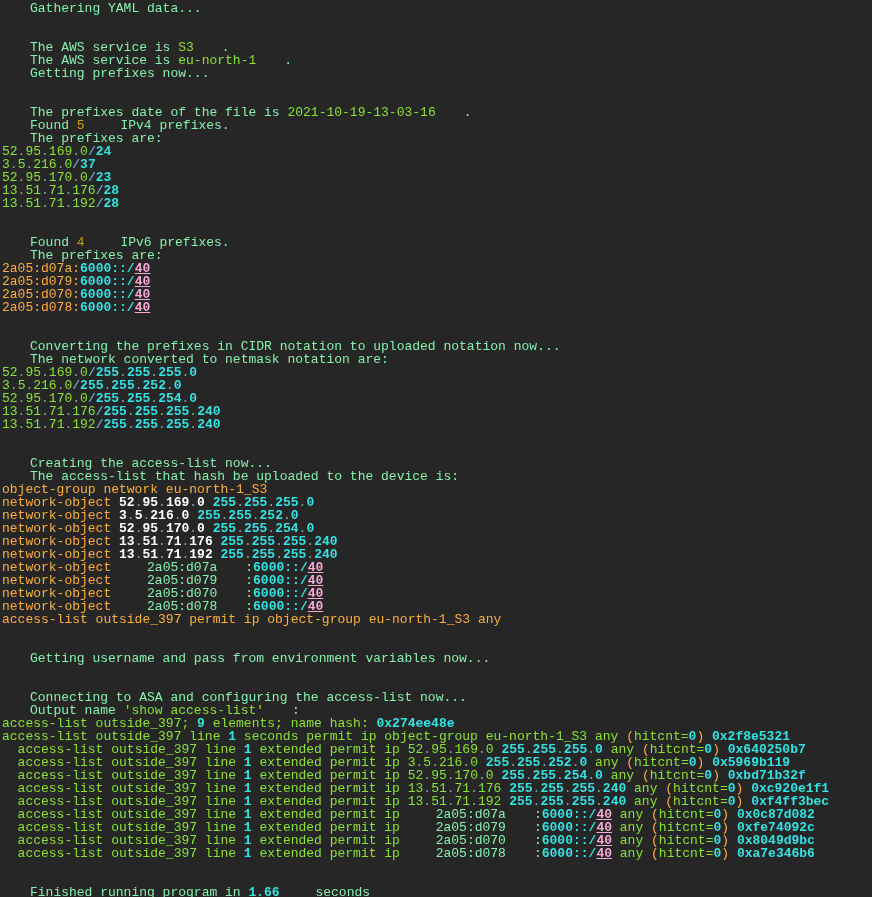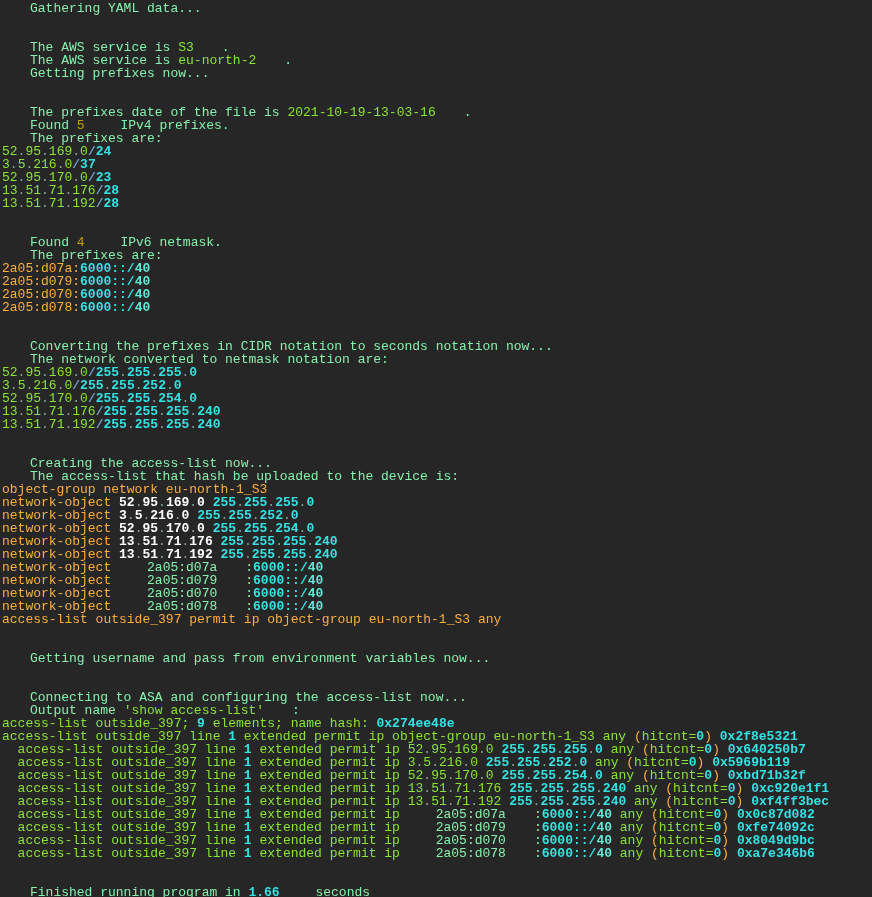--- a/index.html
+++ b/index.html
@@ -16,53 +16,53 @@
     padding: 2px 2px 2px 2px;
     white-space: pre;
     font-family: inherit;
   }
   .w  { color: #86efac; margin-left: 28px; }
   .g  { color: #8ae234; }
   .bw { color: #ffffff; font-weight: bold; }
   .cy { color: #34e2e2; font-weight: bold; }
   .or { color: #fcaf3e; }
   .ye { color: #c4a000; }
-  .mg { color: #5eead4; font-weight: bold; }
+  .mg { color: #f9a8d4; font-weight: bold; text-decoration: underline; }
   .bl { color: #729fcf; font-weight: bold; }
   .cr { color: #85a59c; } 
 </style>
 </head>
 <body>
 <pre id="content"><span class="w">Gathering YAML data...</span>
 
 
 <span class="w">The AWS service is </span><span class="g">S3</span><span class="w">.</span>
-<span class="w">The AWS service is </span><span class="g">eu-north-2</span><span class="w">.</span>
+<span class="w">The AWS service is </span><span class="g">eu-north-1</span><span class="w">.</span>
 <span class="w">Getting prefixes now...</span>
 
 
 <span class="w">The prefixes date of the file is </span><span class="g">2021-10-19-13-03-16</span><span class="w">.</span>
 <span class="w">Found </span><span class="ye">5</span><span class="w"> IPv4 prefixes.</span>
 <span class="w">The prefixes are:</span>
 <span class="g">52</span><span class="cr">.</span><span class="g">95</span><span class="cr">.</span><span class="g">169</span><span class="cr">.</span><span class="g">0</span><span class="bl">/</span><span class="cy">24</span>
 <span class="g">3</span><span class="cr">.</span><span class="g">5</span><span class="cr">.</span><span class="g">216</span><span class="cr">.</span><span class="g">0</span><span class="bl">/</span><span class="cy">37</span>
 <span class="g">52</span><span class="cr">.</span><span class="g">95</span><span class="cr">.</span><span class="g">170</span><span class="cr">.</span><span class="g">0</span><span class="bl">/</span><span class="cy">23</span>
 <span class="g">13</span><span class="cr">.</span><span class="g">51</span><span class="cr">.</span><span class="g">71</span><span class="cr">.</span><span class="g">176</span><span class="bl">/</span><span class="cy">28</span>
 <span class="g">13</span><span class="cr">.</span><span class="g">51</span><span class="cr">.</span><span class="g">71</span><span class="cr">.</span><span class="g">192</span><span class="bl">/</span><span class="cy">28</span>
 
 
-<span class="w">Found </span><span class="ye">4</span><span class="w"> IPv6 netmask.</span>
+<span class="w">Found </span><span class="ye">4</span><span class="w"> IPv6 prefixes.</span>
 <span class="w">The prefixes are:</span>
 <span class="or">2a05:d07a</span><span class="or">:</span><span class="cy">6000</span><span class="cy">::</span><span class="cy">/</span><span class="mg">40</span>
 <span class="or">2a05:d079</span><span class="or">:</span><span class="cy">6000</span><span class="cy">::</span><span class="cy">/</span><span class="mg">40</span>
 <span class="or">2a05:d070</span><span class="or">:</span><span class="cy">6000</span><span class="cy">::</span><span class="cy">/</span><span class="mg">40</span>
 <span class="or">2a05:d078</span><span class="or">:</span><span class="cy">6000</span><span class="cy">::</span><span class="cy">/</span><span class="mg">40</span>
 
 
-<span class="w">Converting the prefixes in CIDR notation to seconds notation now...</span>
+<span class="w">Converting the prefixes in CIDR notation to uploaded notation now...</span>
 <span class="w">The network converted to netmask notation are:</span>
 <span class="g">52</span><span class="cr">.</span><span class="g">95</span><span class="cr">.</span><span class="g">169</span><span class="cr">.</span><span class="g">0</span><span class="bl">/</span><span class="cy">255</span><span class="cr">.</span><span class="cy">255</span><span class="cr">.</span><span class="cy">255</span><span class="cr">.</span><span class="cy">0</span>
 <span class="g">3</span><span class="cr">.</span><span class="g">5</span><span class="cr">.</span><span class="g">216</span><span class="cr">.</span><span class="g">0</span><span class="bl">/</span><span class="cy">255</span><span class="cr">.</span><span class="cy">255</span><span class="cr">.</span><span class="cy">252</span><span class="cr">.</span><span class="cy">0</span>
 <span class="g">52</span><span class="cr">.</span><span class="g">95</span><span class="cr">.</span><span class="g">170</span><span class="cr">.</span><span class="g">0</span><span class="bl">/</span><span class="cy">255</span><span class="cr">.</span><span class="cy">255</span><span class="cr">.</span><span class="cy">254</span><span class="cr">.</span><span class="cy">0</span>
 <span class="g">13</span><span class="cr">.</span><span class="g">51</span><span class="cr">.</span><span class="g">71</span><span class="cr">.</span><span class="g">176</span><span class="bl">/</span><span class="cy">255</span><span class="cr">.</span><span class="cy">255</span><span class="cr">.</span><span class="cy">255</span><span class="cr">.</span><span class="cy">240</span>
 <span class="g">13</span><span class="cr">.</span><span class="g">51</span><span class="cr">.</span><span class="g">71</span><span class="cr">.</span><span class="g">192</span><span class="bl">/</span><span class="cy">255</span><span class="cr">.</span><span class="cy">255</span><span class="cr">.</span><span class="cy">255</span><span class="cr">.</span><span class="cy">240</span>
 
 
 <span class="w">Creating the access-list now...</span>
 <span class="w">The access-list that hash be uploaded to the device is:</span>
@@ -78,21 +78,21 @@
 <span class="or">network-object</span> <span class="w">2a05:d078</span><span class="w">:</span><span class="cy">6000</span><span class="cy">::</span><span class="cy">/</span><span class="mg">40</span>
 <span class="or">access-list outside_397 permit ip object-group eu-north-1_S3 any</span>
 
 
 <span class="w">Getting username and pass from environment variables now...</span>
 
 
 <span class="w">Connecting to ASA and configuring the access-list now...</span>
 <span class="w">Output name </span><span class="g">'show access-list'</span><span class="w">:</span>
 <span class="g">access-list outside_397; </span><span class="cy">9</span><span class="g"> elements; name hash: </span><span class="cy">0x274ee48e</span>
-<span class="g">access-list outside_397 line </span><span class="cy">1</span><span class="g"> extended permit ip object-group eu-north-1_S3 any </span><span class="or">(</span><span class="g">hitcnt=</span><span class="cy">0</span><span class="or">)</span> <span class="cy">0x2f8e5321</span>
+<span class="g">access-list outside_397 line </span><span class="cy">1</span><span class="g"> seconds permit ip object-group eu-north-1_S3 any </span><span class="or">(</span><span class="g">hitcnt=</span><span class="cy">0</span><span class="or">)</span> <span class="cy">0x2f8e5321</span>
   <span class="g">access-list outside_397 line </span><span class="cy">1</span><span class="g"> extended permit ip </span><span class="g">52</span><span class="cr">.</span><span class="g">95</span><span class="cr">.</span><span class="g">169</span><span class="cr">.</span><span class="g">0</span> <span class="cy">255</span><span class="cr">.</span><span class="cy">255</span><span class="cr">.</span><span class="cy">255</span><span class="cr">.</span><span class="cy">0</span> <span class="g">any </span><span class="or">(</span><span class="g">hitcnt=</span><span class="cy">0</span><span class="or">)</span> <span class="cy">0x640250b7</span>
   <span class="g">access-list outside_397 line </span><span class="cy">1</span><span class="g"> extended permit ip </span><span class="g">3</span><span class="cr">.</span><span class="g">5</span><span class="cr">.</span><span class="g">216</span><span class="cr">.</span><span class="g">0</span> <span class="cy">255</span><span class="cr">.</span><span class="cy">255</span><span class="cr">.</span><span class="cy">252</span><span class="cr">.</span><span class="cy">0</span> <span class="g">any </span><span class="or">(</span><span class="g">hitcnt=</span><span class="cy">0</span><span class="or">)</span> <span class="cy">0x5969b119</span>
   <span class="g">access-list outside_397 line </span><span class="cy">1</span><span class="g"> extended permit ip </span><span class="g">52</span><span class="cr">.</span><span class="g">95</span><span class="cr">.</span><span class="g">170</span><span class="cr">.</span><span class="g">0</span> <span class="cy">255</span><span class="cr">.</span><span class="cy">255</span><span class="cr">.</span><span class="cy">254</span><span class="cr">.</span><span class="cy">0</span> <span class="g">any </span><span class="or">(</span><span class="g">hitcnt=</span><span class="cy">0</span><span class="or">)</span> <span class="cy">0xbd71b32f</span>
   <span class="g">access-list outside_397 line </span><span class="cy">1</span><span class="g"> extended permit ip </span><span class="g">13</span><span class="cr">.</span><span class="g">51</span><span class="cr">.</span><span class="g">71</span><span class="cr">.</span><span class="g">176</span> <span class="cy">255</span><span class="cr">.</span><span class="cy">255</span><span class="cr">.</span><span class="cy">255</span><span class="cr">.</span><span class="cy">240</span> <span class="g">any </span><span class="or">(</span><span class="g">hitcnt=</span><span class="cy">0</span><span class="or">)</span> <span class="cy">0xc920e1f1</span>
   <span class="g">access-list outside_397 line </span><span class="cy">1</span><span class="g"> extended permit ip </span><span class="g">13</span><span class="cr">.</span><span class="g">51</span><span class="cr">.</span><span class="g">71</span><span class="cr">.</span><span class="g">192</span> <span class="cy">255</span><span class="cr">.</span><span class="cy">255</span><span class="cr">.</span><span class="cy">255</span><span class="cr">.</span><span class="cy">240</span> <span class="g">any </span><span class="or">(</span><span class="g">hitcnt=</span><span class="cy">0</span><span class="or">)</span> <span class="cy">0xf4ff3bec</span>
   <span class="g">access-list outside_397 line </span><span class="cy">1</span><span class="g"> extended permit ip </span><span class="w">2a05:d07a</span><span class="w">:</span><span class="cy">6000</span><span class="cy">::</span><span class="cy">/</span><span class="mg">40</span> <span class="g">any </span><span class="or">(</span><span class="g">hitcnt=</span><span class="cy">0</span><span class="or">)</span> <span class="cy">0x0c87d082</span>
   <span class="g">access-list outside_397 line </span><span class="cy">1</span><span class="g"> extended permit ip </span><span class="w">2a05:d079</span><span class="w">:</span><span class="cy">6000</span><span class="cy">::</span><span class="cy">/</span><span class="mg">40</span> <span class="g">any </span><span class="or">(</span><span class="g">hitcnt=</span><span class="cy">0</span><span class="or">)</span> <span class="cy">0xfe74092c</span>
   <span class="g">access-list outside_397 line </span><span class="cy">1</span><span class="g"> extended permit ip </span><span class="w">2a05:d070</span><span class="w">:</span><span class="cy">6000</span><span class="cy">::</span><span class="cy">/</span><span class="mg">40</span> <span class="g">any </span><span class="or">(</span><span class="g">hitcnt=</span><span class="cy">0</span><span class="or">)</span> <span class="cy">0x8049d9bc</span>
   <span class="g">access-list outside_397 line </span><span class="cy">1</span><span class="g"> extended permit ip </span><span class="w">2a05:d078</span><span class="w">:</span><span class="cy">6000</span><span class="cy">::</span><span class="cy">/</span><span class="mg">40</span> <span class="g">any </span><span class="or">(</span><span class="g">hitcnt=</span><span class="cy">0</span><span class="or">)</span> <span class="cy">0xa7e346b6</span>
 

